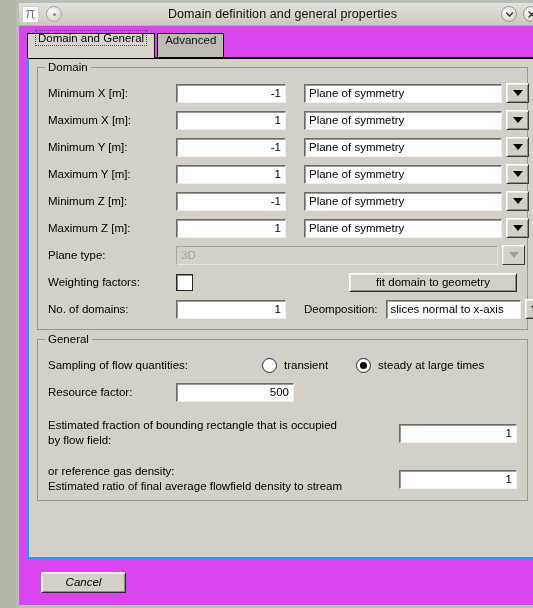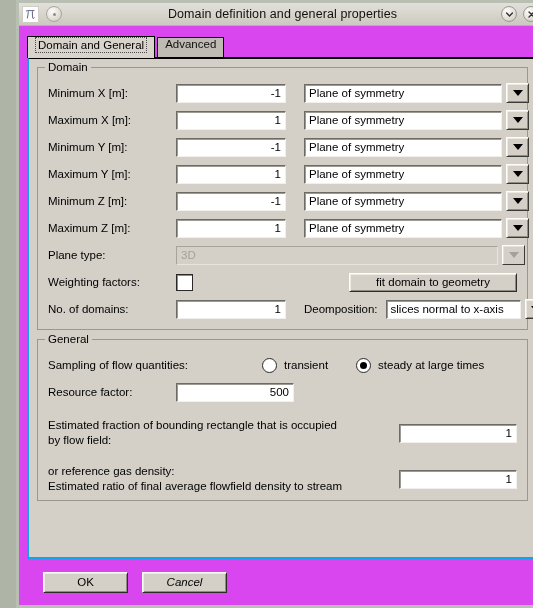--- a/index.html
+++ b/index.html
@@ -48,22 +48,22 @@
     border:1px solid #9d9a92;box-sizing:border-box;
     display:flex;align-items:center;justify-content:center;
     font-size:9px;color:#3a3a38;line-height:1;
   }
   .tb-btn svg{display:block;}
   
   .client{flex:1 1 auto;position:relative;padding:0 8px;}
   
   .tabstrip{position:relative;height:24px;margin-top:8px;display:flex;align-items:flex-end;}
   .tab{
-    height:21px;box-sizing:border-box;padding:0 7px;
-    display:flex;align-items:flex-start;font-size:11.5px;
+    height:21px;box-sizing:border-box;padding:12px 7px;
+    display:flex;align-items:flex-end;font-size:11.5px;
     border:1px solid #000;border-bottom:none;margin-right:2px;position:relative;margin-top:20px;
   }
   .tab.active{
     background:#d8d4cc;border-color:#000;height:22px;z-index:3;
   }
   .tab.active .tablabel{
     border:1px dotted #4a4a4a;padding:0 2px;line-height:14px;
   }
   .tab.inactive{background:#bfbbb2;color:#111;}
   .tabpanel{
@@ -322,18 +322,17 @@
             <div>or reference gas density:</div>
             <div>Estimated ratio of final average flowfield density to stream</div>
           </div>
           <div class="field">1</div>
         </div>
       </div>
 
     </div>
 
     <div class="footer">
-      <div class="btn btn-ok">OK</div>
       <div class="btn btn-cancel">Cancel</div>
     </div>
 
   </div>
 </div>
 
 </body></html>

